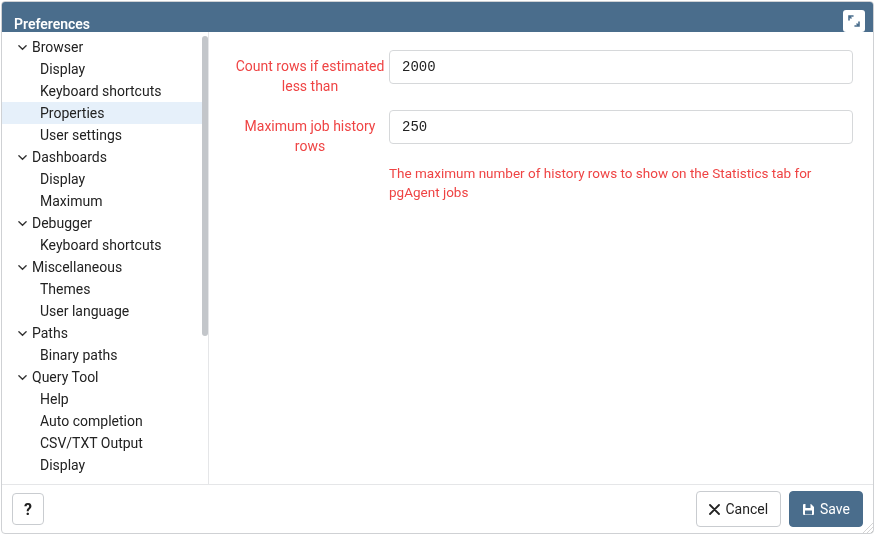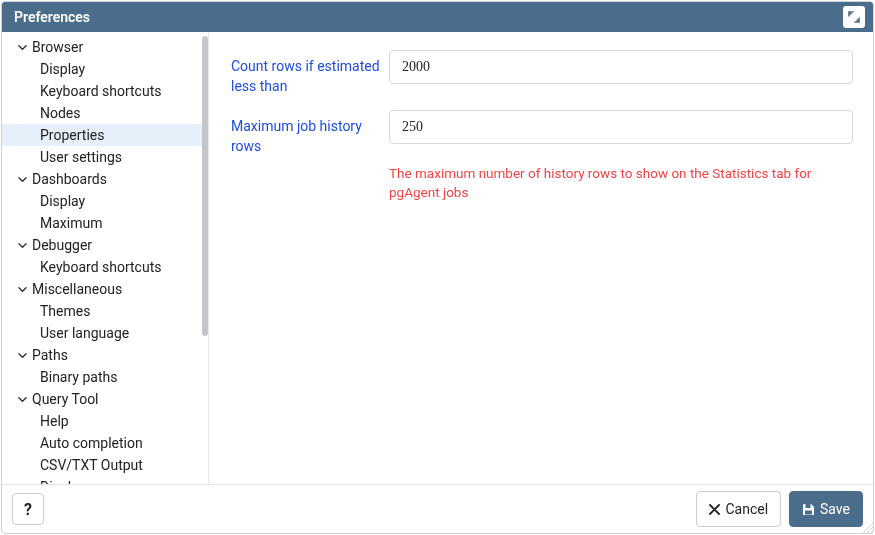--- a/index.html
+++ b/index.html
@@ -22,21 +22,21 @@
     display: flex;
     flex-direction: column;
     overflow: hidden;
     background: #fff;
   }
   .titlebar {
     background: #4a6d8c;
     color: #fff;
     height: 30px;
     display: flex;
-    align-items: center;
+    align-items: flex-end;
     padding: 0 8px 0 12px;
     font-weight: 600;
     font-size: 14px;
   }
   .titlebar .spacer { flex: 1; }
   .max-btn {
     width: 22px; height: 22px;
     background: #fff;
     border-radius: 3px;
     display: flex; align-items: center; justify-content: center;
@@ -101,37 +101,38 @@
   }
   .form-row {
     display: flex;
     align-items: flex-start;
     margin-bottom: 14px;
   }
   .form-label {
     width: 158px;
     padding-top: 7px;
     font-size: 14px;
-    color: #1d4ed8;
+    color: #ef4444;
     line-height: 1.4;
+    text-align: center;
   }
   .form-field {
     flex: 1;
     display: flex;
     flex-direction: column;
   }
   .form-input {
     width: 100%;
     height: 34px;
     border: 1px solid #d6d8da;
     border-radius: 4px;
     padding: 0 12px;
     font-size: 14px;
     color: #222;
-    font-family: Liberation Serif, serif;
+    font-family: Liberation Mono, monospace;
   }
   .help-text {
     color: #ef4444;
     font-size: 13.5px;
     line-height: 1.4;
     margin-top: 20px;
   }
   .footer {
     height: 48px;
     display: flex;
@@ -194,23 +195,20 @@
                 <path d="M1 3 L5 7 L9 3" stroke="#333" stroke-width="1.5" fill="none" stroke-linecap="round"></path>
               </svg>
             </span>
             <span>Browser</span>
           </div>
           <div class="tree-item child">
             <span>Display</span>
           </div>
           <div class="tree-item child">
             <span>Keyboard shortcuts</span>
-          </div>
-          <div class="tree-item child">
-            <span>Nodes</span>
           </div>
           <div class="tree-item child selected">
             <span>Properties</span>
           </div>
           <div class="tree-item child">
             <span>User settings</span>
           </div>
           <div class="tree-item">
             <span class="chev">
               <svg width="9" height="9" viewBox="0 0 10 10">

